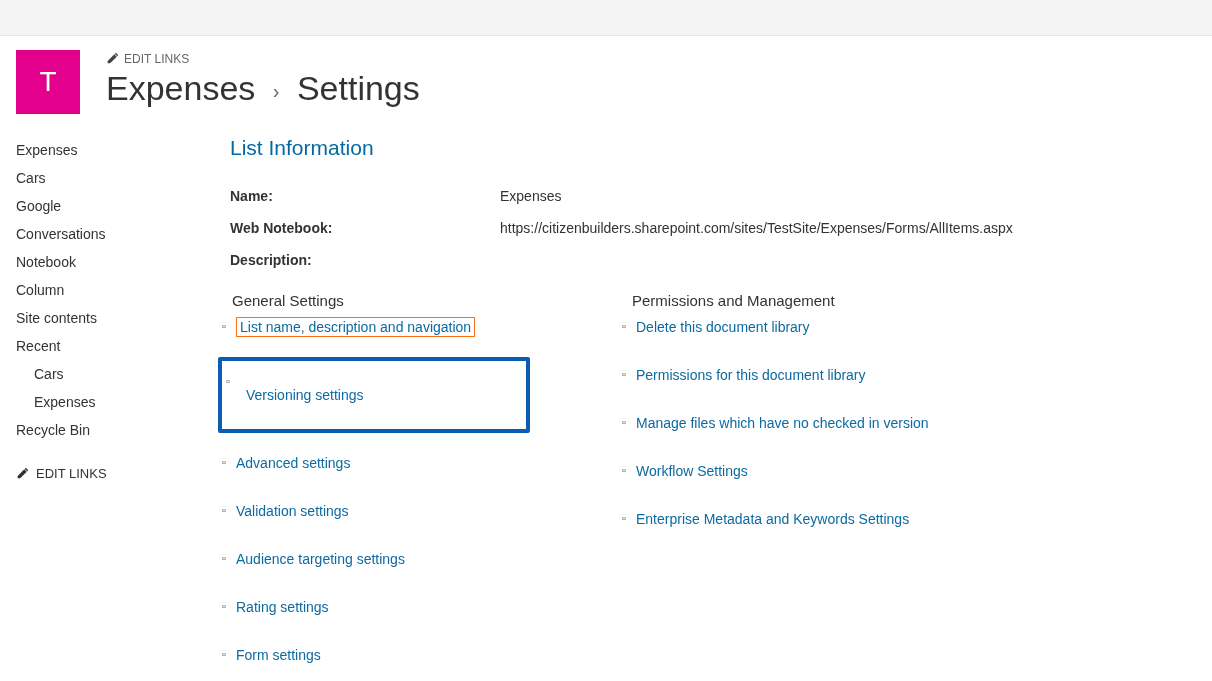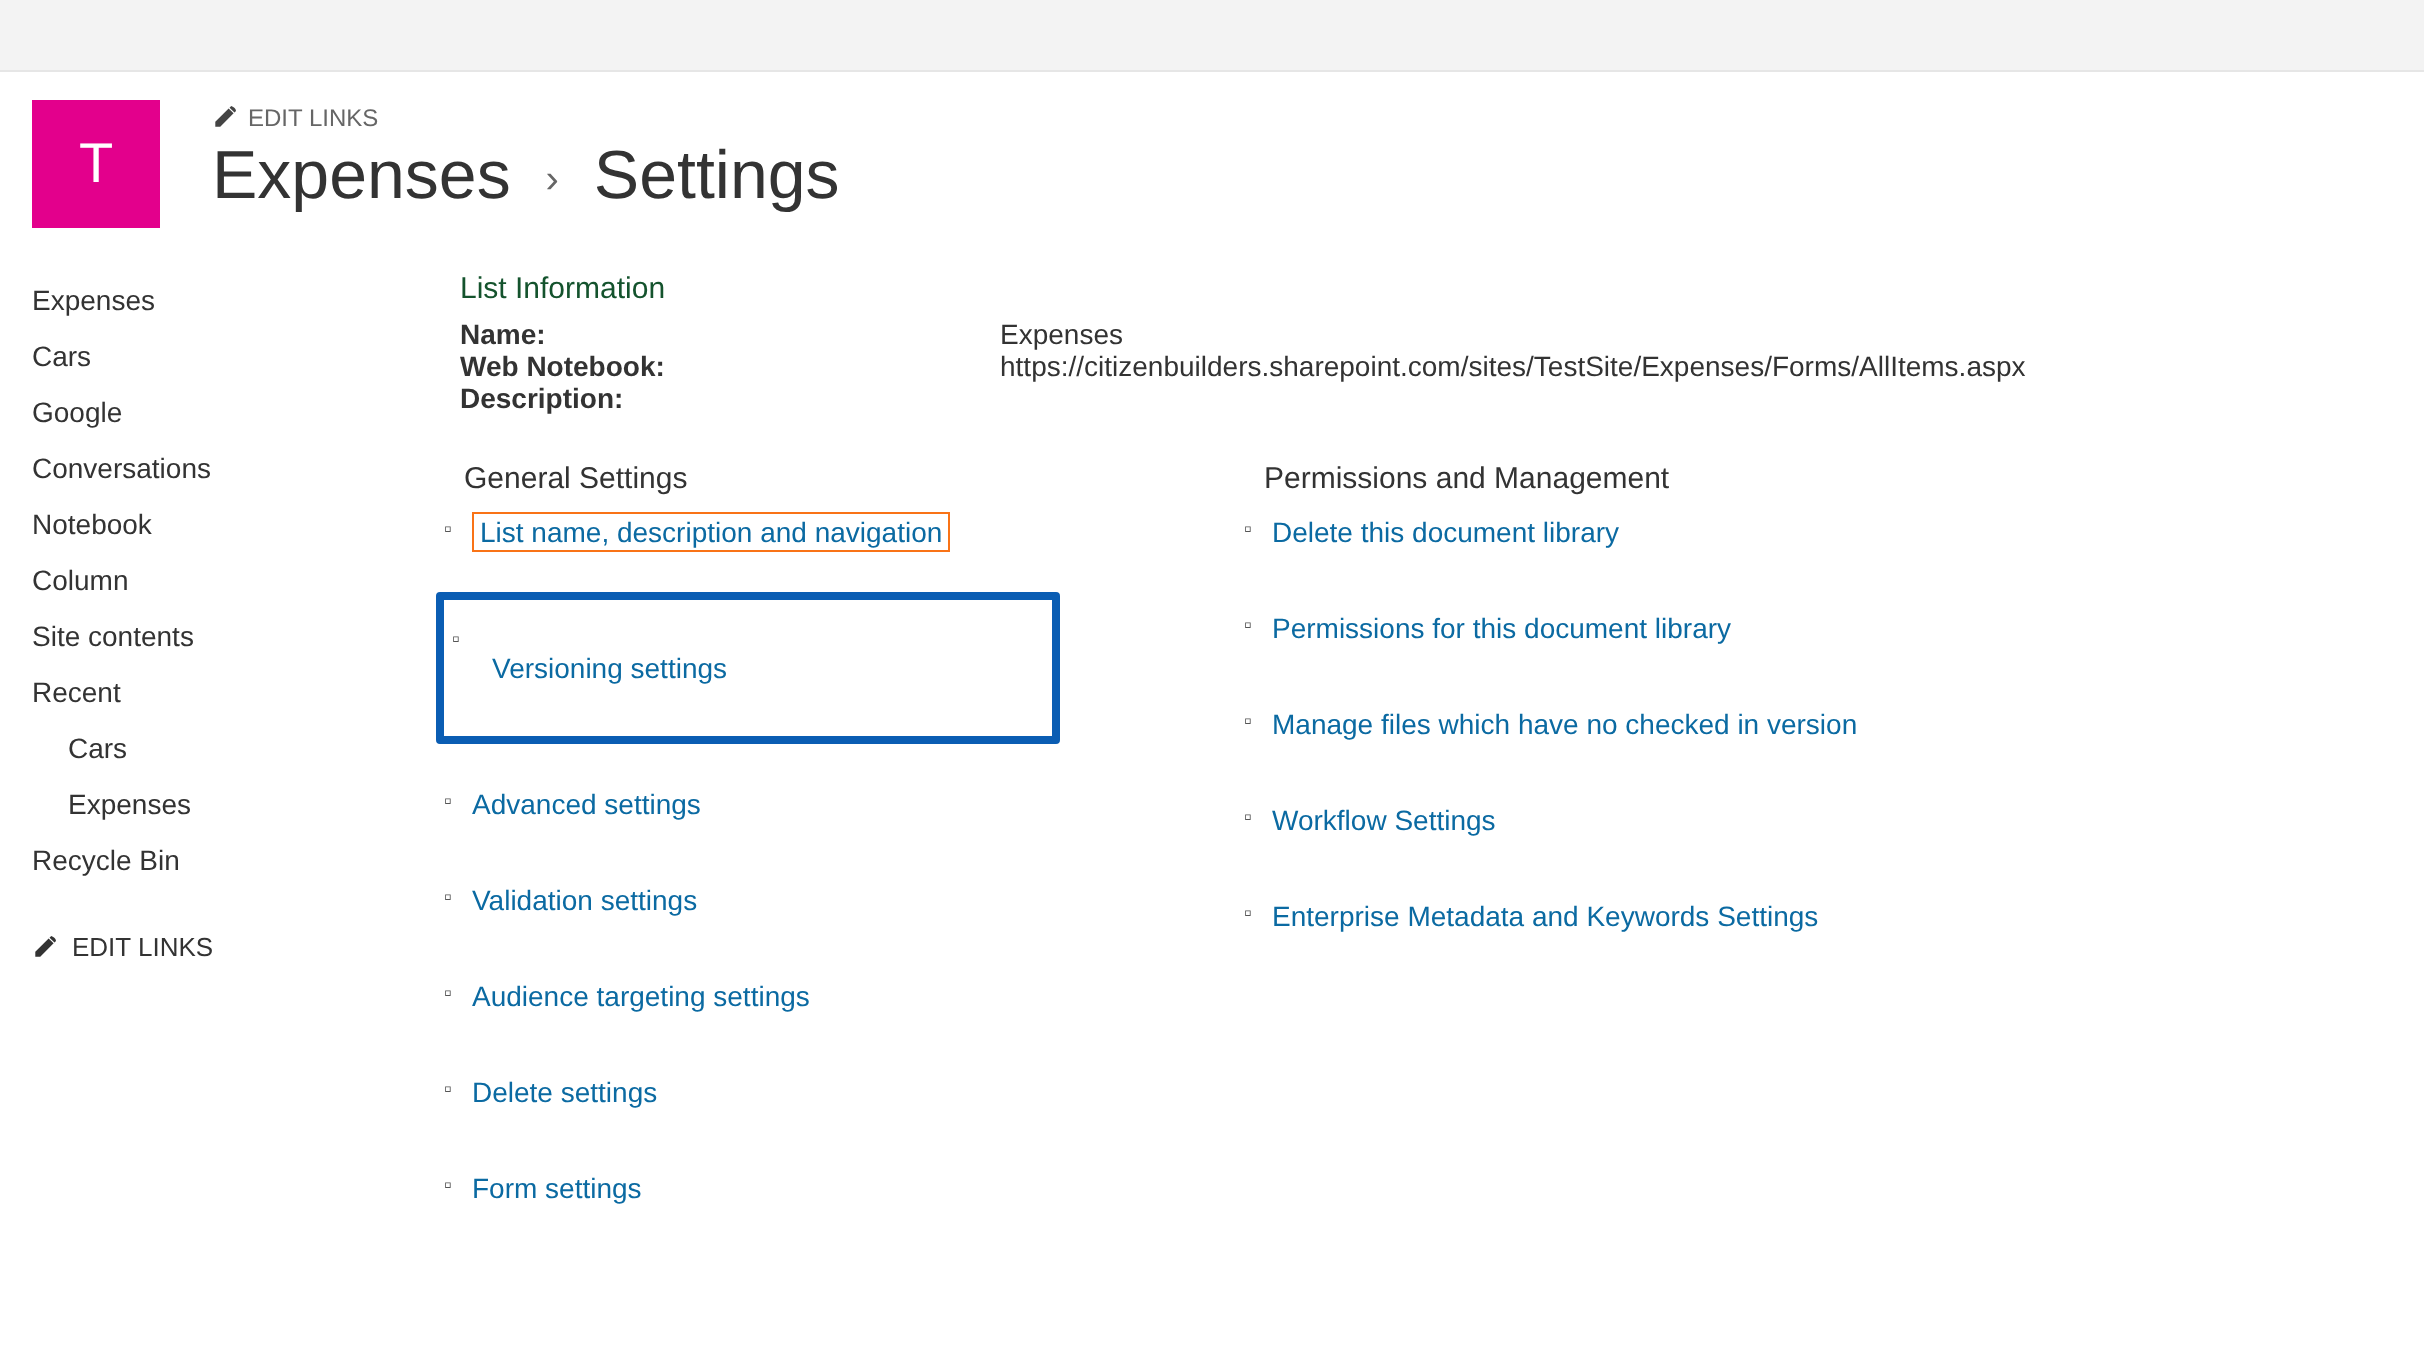--- a/index.html
+++ b/index.html
@@ -106,28 +106,28 @@
       width: 12px;
       height: 12px;
       margin-right: 8px;
       fill: #333;
     }
     .main {
       flex: 1;
       padding-left: 24px;
     }
     .section-title {
-      font-size: 15px;
-      color: #14532d;
-      margin-bottom: 6px;
+      font-size: 21px;
+      color: #0369a1;
+      margin-bottom: 28px;
     }
     .info-grid {
       display: grid;
       grid-template-columns: 270px 1fr;
-      row-gap: 0;
+      row-gap: 16px;
       margin-bottom: 24px;
       font-size: 14px;
     }
     .info-grid .label { font-weight: 600; }
     .settings-row {
       display: flex;
       gap: 140px;
     }
     .settings-col {
       min-width: 260px;
@@ -243,21 +243,21 @@
 
       <div class="settings-row">
         <div class="settings-col">
           <h3>General Settings</h3>
           <ul class="setting-list" id="general-list">
               <li class="outlined"><a>List name, description and navigation</a></li>
               <li class="highlighted"><a>Versioning settings</a></li>
               <li><a>Advanced settings</a></li>
               <li><a>Validation settings</a></li>
               <li><a>Audience targeting settings</a></li>
-              <li><a>Delete settings</a></li>
+              <li><a>Rating settings</a></li>
               <li><a>Form settings</a></li>
             </ul>
 
         </div>
         <div class="settings-col">
           <h3>Permissions and Management</h3>
           <ul class="setting-list" id="perm-list">
               <li><a>Delete this document library</a></li>
               <li><a>Permissions for this document library</a></li>
               <li><a>Manage files which have no checked in version</a></li>

